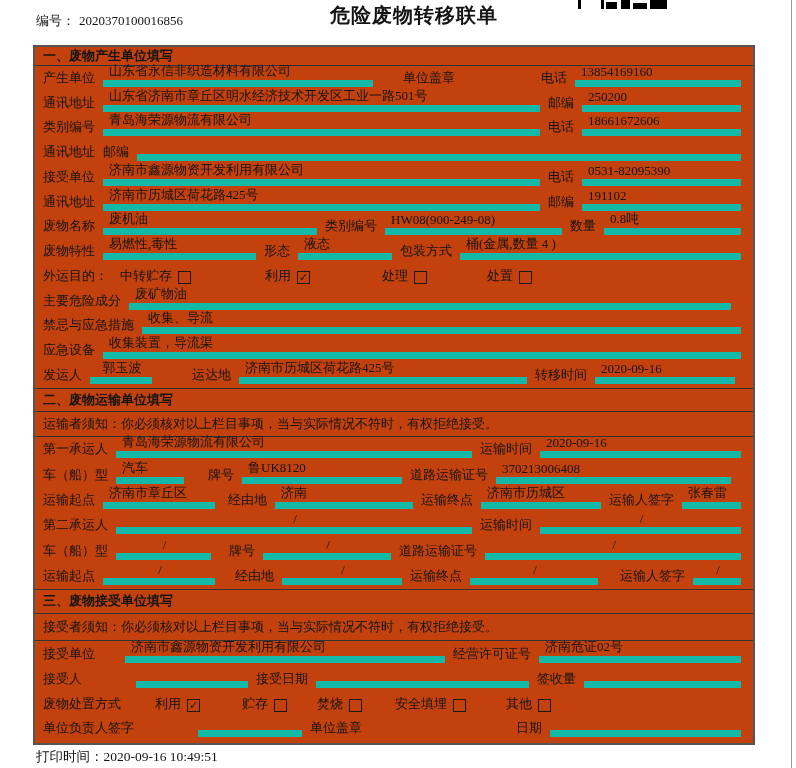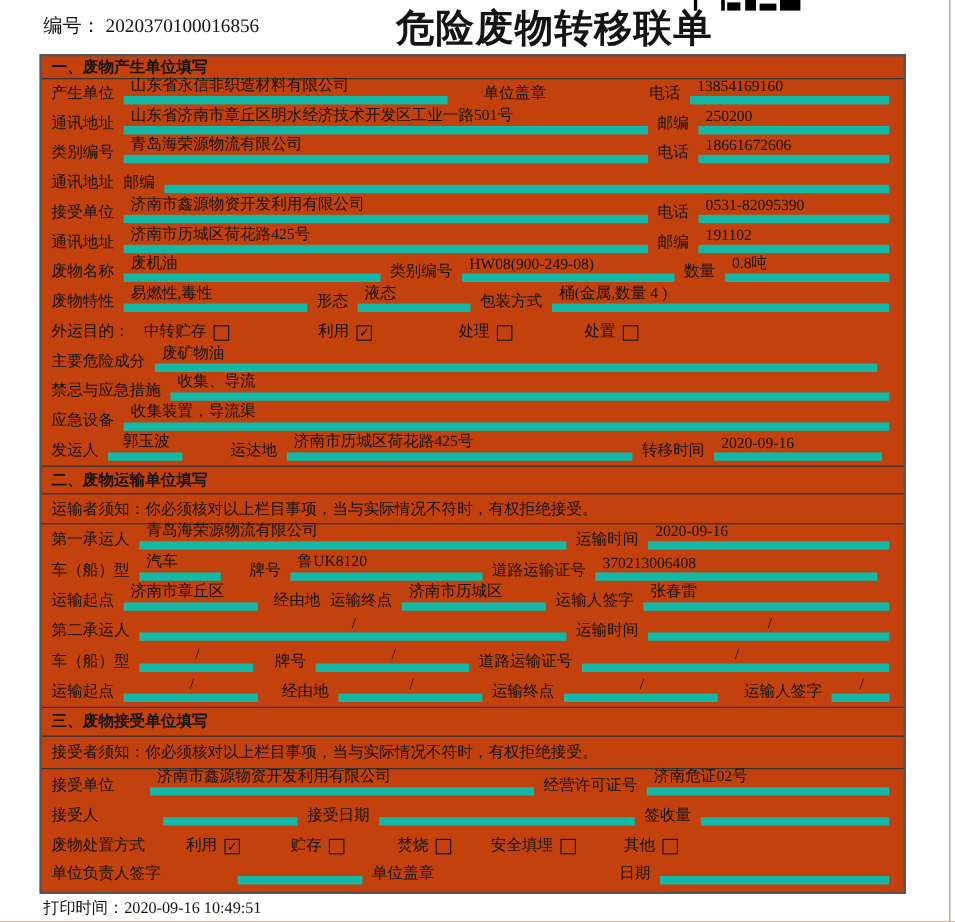--- a/index.html
+++ b/index.html
@@ -5,23 +5,23 @@
   html,body{margin:0;padding:0;}
   body{
     width:796px;height:768px;position:relative;background:#ffffff;
     font-family:"Liberation Serif","DejaVu Serif",serif;
     font-size:13px;color:#141414;overflow:hidden;
   }
   .hdr-sans{font-family:"Liberation Sans","DejaVu Sans",sans-serif;}
   
   .page-edge{position:absolute;left:791px;top:0;width:1px;height:768px;background:#9a9a9a;}
   
-  .doc-number{position:absolute;left:36px;top:12px;font-size:16px;white-space:nowrap;}
+  .doc-number{position:absolute;left:36px;top:12px;font-size:13px;white-space:nowrap;}
   .doc-number .num{margin-left:4px;font-family:"Liberation Serif","DejaVu Serif",serif;}
-  .doc-title{position:absolute;left:330px;top:2px;font-size:32px;font-weight:bold;letter-spacing:1px;white-space:nowrap;}
+  .doc-title{position:absolute;left:330px;top:2px;font-size:20px;font-weight:bold;letter-spacing:1px;white-space:nowrap;}
   .qr{position:absolute;left:578px;top:0;width:92px;height:9px;overflow:hidden;}
   .qr span{position:absolute;display:block;}
   
   .form-table{
     position:absolute;left:33px;top:45px;width:722px;height:700px;
     border:2px solid #555;box-sizing:border-box;background:#c2410c;
   }
   .sec{box-sizing:border-box;}
   .sec-bt{border-top:1.5px solid #333;}
   .sec-header{
@@ -205,20 +205,21 @@
       <span class="lbl" style="margin-left:16px;">牌号</span>
       <span class="fill" style="width:160px;margin-top:42px;">鲁UK8120</span>
       <span class="lbl">道路运输证号</span>
       <span class="fill grow" style="margin-right:12px;">370213006408</span>
     </div>
 
     <div class="row">
       <span class="lbl">运输起点</span>
       <span class="fill" style="width:112px;">济南市章丘区</span>
       <span class="lbl" style="margin-left:5px;">经由地</span>
+      <span class="fill" style="width:138px;">济南</span>
       <span class="lbl">运输终点</span>
       <span class="fill" style="width:120px;">济南市历城区</span>
       <span class="lbl">运输人签字</span>
       <span class="fill grow">张春雷</span>
     </div>
 
     <div class="row">
       <span class="lbl">第二承运人</span>
       <span class="fill slash" style="width:356px;">/</span>
       <span class="lbl">运输时间</span>
@@ -272,21 +273,21 @@
     <div class="row" style="height:25px;">
       <span class="lbl">废物处置方式</span>
       <span class="lbl" style="margin-left:26px;margin-right:0;">利用</span>
       <span class="cb">
           <i>✓</i>
         </span>
       <span class="lbl" style="margin-left:42px;margin-right:0;">贮存</span>
       <span class="cb">
           <i></i>
         </span>
-      <span class="lbl" style="margin-left:44px;margin-right:0;">焚烧</span>
+      <span class="lbl" style="margin-left:30px;margin-right:0;">焚烧</span>
       <span class="cb">
           <i></i>
         </span>
       <span class="lbl" style="margin-left:33px;margin-right:0;">安全填埋</span>
       <span class="cb">
           <i></i>
         </span>
       <span class="lbl" style="margin-left:40px;margin-right:0;">其他</span>
       <span class="cb">
           <i></i>

